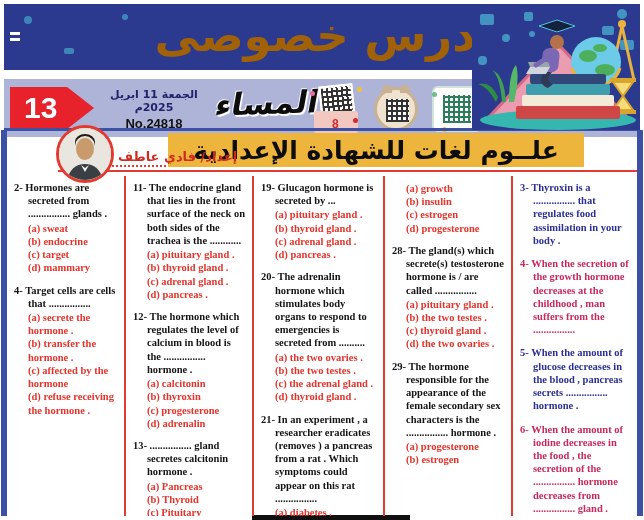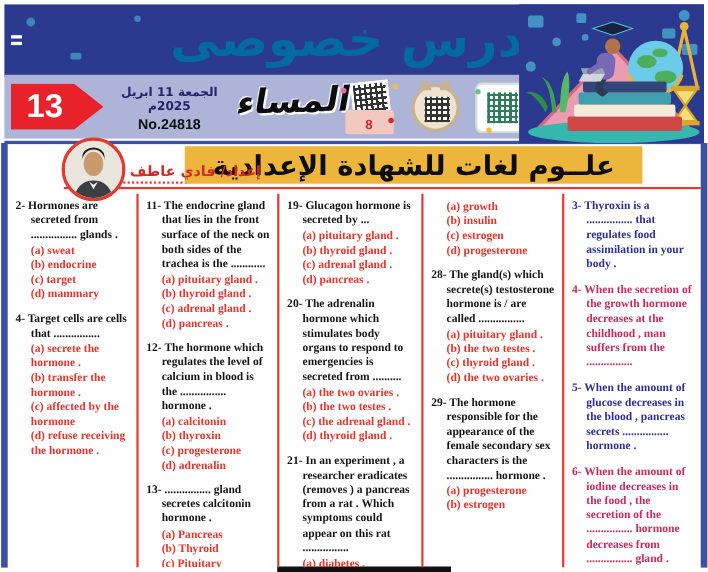--- a/index.html
+++ b/index.html
@@ -2,32 +2,32 @@
 <html lang="ar"><head>
 <meta charset="utf-8">
 <style>
   html,body{margin:0;padding:0;}
   body{background:#888;font-family:"Liberation Sans",sans-serif;}
   .page{position:relative;width:644px;height:520px;background:#fff;overflow:hidden;margin:0 auto;}
 
   
   .banner{position:absolute;left:4px;top:4px;width:636px;height:66px;background:#2b3a8e;}
   .banner-title{position:absolute;left:150px;top:4px;width:330px;height:64px;line-height:64px;
-    text-align:center;color:#0369a1;font-weight:bold;font-size:45px;font-family:"DejaVu Sans",sans-serif;
+    text-align:center;color:#a16207;font-weight:bold;font-size:45px;font-family:"DejaVu Sans",sans-serif;
     letter-spacing:1px;z-index:3;}
   .banner-deco{position:absolute;background:#4fc3dd;opacity:.55;border-radius:2px;z-index:2;}
   .menu-glyph{position:absolute;left:6px;top:28px;width:10px;height:3px;background:#fff;z-index:2;}
   .menu-glyph.b2{top:34px;}
 
   
   .illus{position:absolute;right:4px;top:4px;width:168px;height:126px;background:#2b3a8e;z-index:4;overflow:hidden;}
   .illus svg{display:block;}
 
   
-  .subbar{position:absolute;left:4px;top:68px;width:636px;height:58px;background:#aeb3d8;}
+  .subbar{position:absolute;left:4px;top:79px;width:636px;height:58px;background:#aeb3d8;}
   .badge{position:absolute;left:6px;top:8px;width:84px;height:42px;background:#e7222b;
     clip-path:polygon(0 0,68% 0,100% 50%,68% 100%,0 100%);color:#fff;font-weight:bold;
     font-size:30px;line-height:42px;text-align:left;padding-left:14px;box-sizing:border-box;}
   .dateblock{position:absolute;left:92px;top:9px;width:116px;text-align:center;}
   .date-ar{color:#21246b;font-size:11px;font-weight:bold;font-family:"DejaVu Sans",sans-serif;}
   .issue-no{color:#111;font-size:13px;font-weight:bold;margin-top:2px;}
   .masaa-logo{position:absolute;left:212px;top:6px;font-size:31px;font-weight:900;color:#0c0c0c;
     font-family:"DejaVu Sans",sans-serif;transform:skewX(-12deg) rotate(-2deg);
     text-shadow:2px 2px 0 rgba(255,255,255,.95),-1px -1px 0 rgba(255,255,255,.85);}
 

